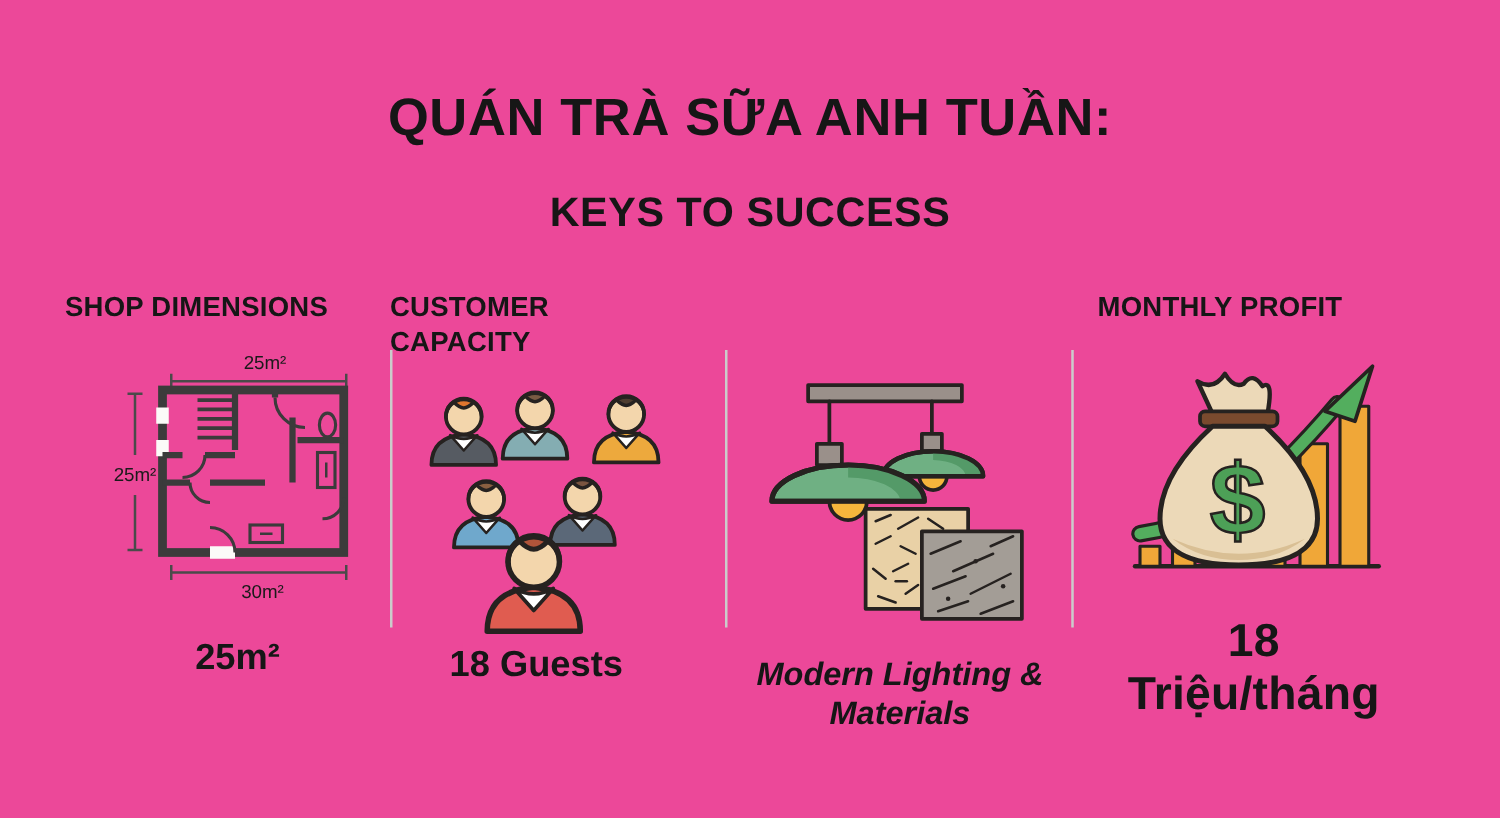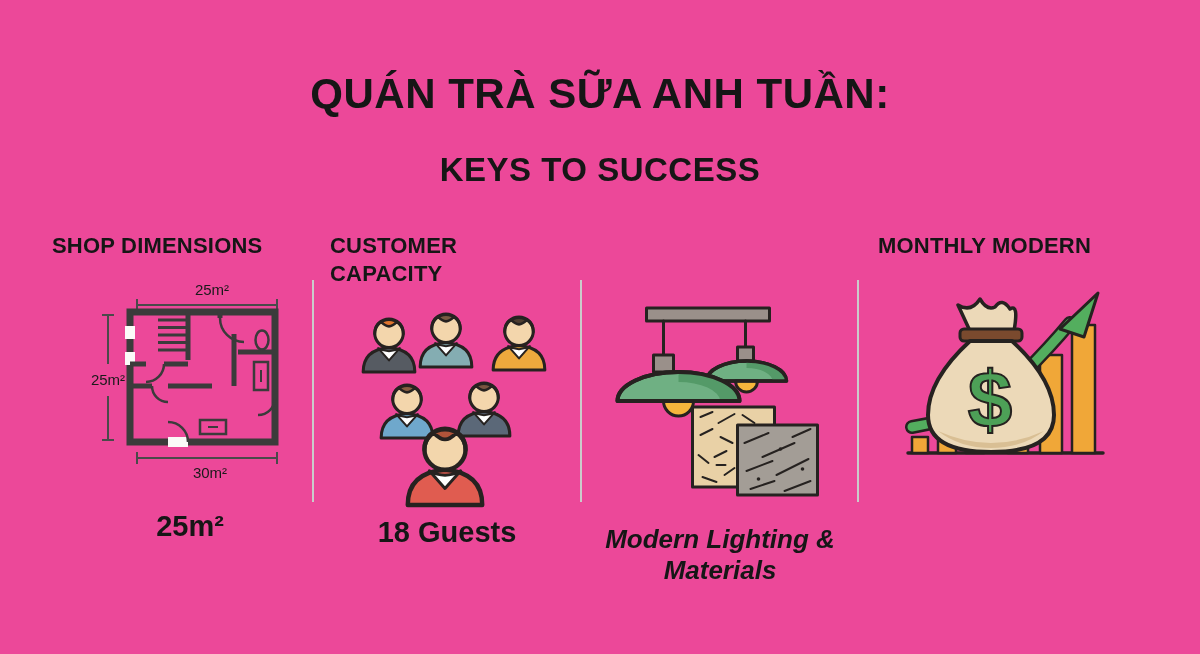--- a/index.html
+++ b/index.html
@@ -91,21 +91,21 @@
         <ellipse class="wall" cx="180" cy="72" rx="6.5" ry="9.5" stroke-width="2.5" fill="#fdfdfc"></ellipse>
         <rect class="wall" x="172" y="94" width="14" height="28" stroke-width="2.5" fill="#fdfdfc"></rect>
         <line class="wall" x1="179" y1="102" x2="179" y2="114" stroke-width="2"></line>
         <rect class="wall" x="118" y="152" width="26" height="14" stroke-width="2.5" fill="#fdfdfc"></rect>
         <line class="wall" x1="126" y1="159" x2="136" y2="159" stroke-width="2"></line>
       </svg>
     </div>
     <div class="col-caption cap-md" style="top:320px">25m²</div>
   </div>
 
-  <div class="col" style="left:330px;width:234px">
+  <div class="col" style="left:312px;width:234px">
     <div class="col-header">CUSTOMER CAPACITY</div>
     <div class="icon-wrap" style="top:106px">
       <svg width="200" height="212" viewBox="0 0 200 212">
         <defs>
           <g id="person">
             <path id="p-torso" class="ol" stroke-width="4.5" d="M12,97 Q12,64 50,61 Q88,64 88,97 Z"></path>
             <path class="ol" stroke-width="3" fill="#ffffff" d="M34,62 L50,80 L66,62 Q50,71 34,62 Z"></path>
             <circle class="ol" stroke-width="4.5" fill="#f3d6ac" cx="50" cy="40" r="21"></circle>
             <path id="p-hair" class="ol" stroke-width="4" d="M29,41 A21,21 0 0 1 71,41 Q71,28 62,23 Q55,30 50,30 Q45,30 38,23 Q29,28 29,41 Z"></path>
           </g>
@@ -200,21 +200,21 @@
           <circle cx="168" cy="146" r="1.8" fill="#262220"></circle>
           <circle cx="190" cy="166" r="1.8" fill="#262220"></circle>
           <circle cx="146" cy="176" r="1.8" fill="#262220"></circle>
         </g>
       </svg>
     </div>
     <div class="col-caption cap-sm" style="top:334px">Modern Lighting &amp; Materials</div>
   </div>
 
   <div class="col" style="left:878px;width:250px">
-    <div class="col-header">MONTHLY MODERN</div>
+    <div class="col-header">MONTHLY PROFIT</div>
     <div class="icon-wrap" style="top:95px">
       <svg width="210" height="190" viewBox="0 0 210 190">
 
         <line x1="10" y1="168" x2="205" y2="168" stroke="#262220" stroke-width="3.5" stroke-linecap="round"></line>
 
         <g>
           <rect class="ol" stroke-width="2.5" x="14" y="152" width="16" height="16" fill="#f0a738"></rect>
           <rect class="ol" stroke-width="2.5" x="40" y="146" width="18" height="22" fill="#f0a738"></rect>
           <rect class="ol" stroke-width="2.5" x="68" y="140" width="18" height="28" fill="#f0a738"></rect>
           <rect class="ol" stroke-width="2.5" x="110" y="132" width="20" height="36" fill="#f0a738"></rect>
@@ -230,15 +230,16 @@
 
         <g>
           <path class="ol" stroke-width="3.5" d="M72,46 L60,20 Q73,28 82,14 Q89,26 97,22 Q104,12 112,24 Q121,18 116,46 Z" fill="#ecd9b8"></path>
           <rect class="ol" stroke-width="3" x="62" y="44" width="62" height="12" rx="4" fill="#7a4a2e"></rect>
           <path class="ol" stroke-width="4" d="M72,56 C48,78 30,104 30,130 C30,158 58,167 93,167 C128,167 156,158 156,130 C156,104 138,78 114,56 Z" fill="#ecd9b8"></path>
           <path d="M40,146 Q93,170 146,146 Q124,163 93,163 Q62,163 40,146 Z" fill="#d9bf94"></path>
           <text x="92" y="142" text-anchor="middle" font-size="80" font-weight="bold" stroke="#262220" stroke-width="2" fill="#4da057">$</text>
         </g>
       </svg>
     </div>
+    <div class="col-caption cap-lg" style="top:302px">18 Triệu/tháng</div>
   </div>
 
 </div>
 
 </body></html>

